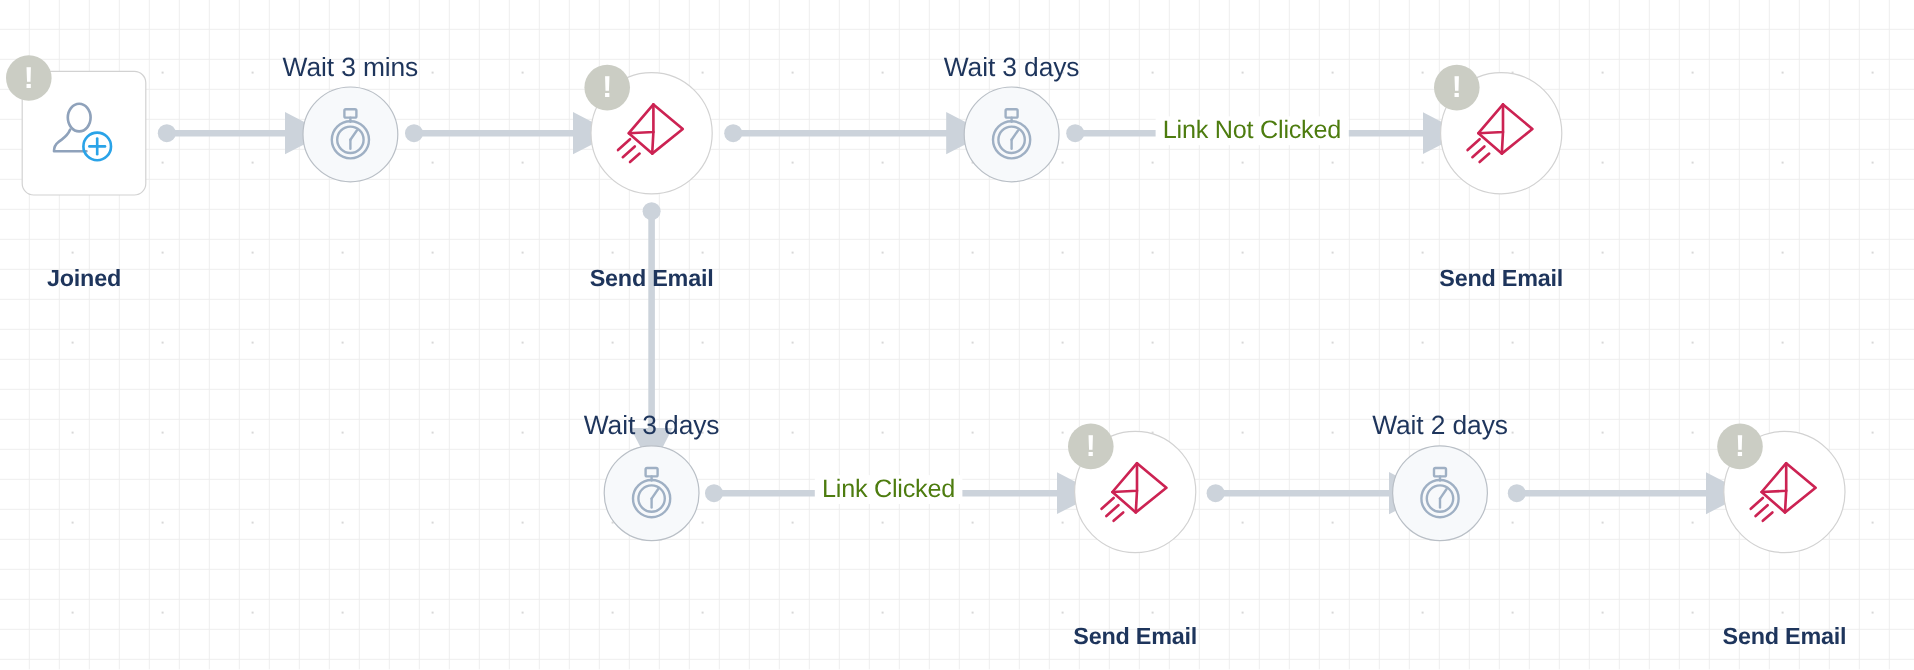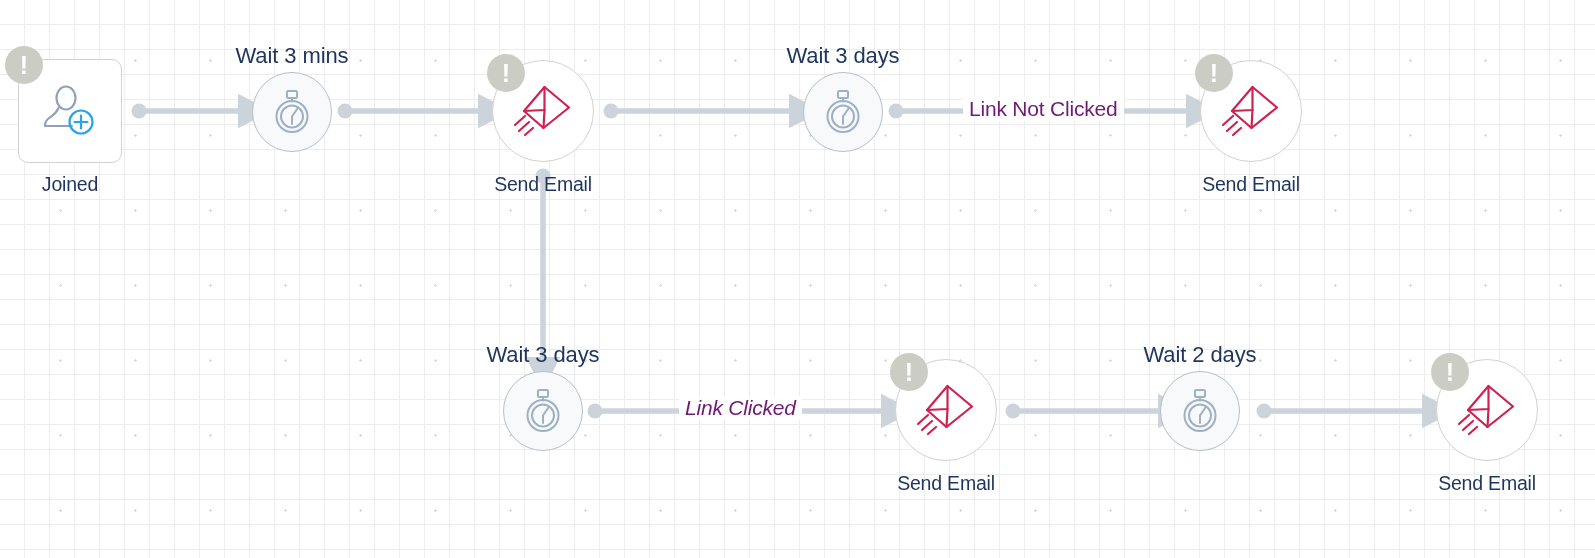--- a/index.html
+++ b/index.html
@@ -96,41 +96,42 @@
     line-height: 1;
     font-family: "Liberation Sans", sans-serif;
   }
 
   .node-title {
     position: absolute;
     left: 50%;
     transform: translateX(-50%);
     white-space: nowrap;
     font-size: 19.5px;
-    font-weight: normal;
+    font-weight: bold;
     color: #1e355c;
     letter-spacing: -0.2px;
+    margin-top: 48px;
   }
 
   .wait-label {
     position: absolute;
     left: 50%;
     transform: translateX(-50%);
     white-space: nowrap;
     font-size: 22px;
     color: #1e355c;
     letter-spacing: -0.1px;
   }
   .wait-label .gap { display: inline-block; width: 6px; }
 
   .edge-label {
     position: absolute;
     white-space: nowrap;
     font-size: 21px;
-    color: #701a75;
+    color: #4d7c0f;
     background: #ffffff;
     padding: 0 6px;
     letter-spacing: -0.2px;
   }
 </style>
 </head>
 <body>
 
 <div id="canvas">
 
@@ -169,21 +170,21 @@
       <circle cx="1013" cy="411" r="7.5" stroke="none"></circle>
       <line x1="1017" y1="411" x2="1163" y2="411" marker-end="url(#arrow)"></line>
 
       <circle cx="1264" cy="411" r="7.5" stroke="none"></circle>
       <line x1="1268" y1="411" x2="1427" y2="411" marker-end="url(#arrow)"></line>
     </g>
   </svg>
 
   <div class="edge-label" style="left:963px; top:97px;">Link Not Clicked</div>
 
-  <div class="edge-label" style="left:679px; top:396px;font-style:italic;">Link Clicked</div>
+  <div class="edge-label" style="left:679px; top:396px;">Link Clicked</div>
 
   <div class="node" style="left:18px; top:59px;">
     <div class="node-shape shape-square">
       <div class="badge">
         <span class="bang">!</span>
       </div>
       <svg width="56" height="54" viewBox="0 0 56 54">
         <g fill="none" stroke="#8fa2bb" stroke-width="2.2" stroke-linecap="round" stroke-linejoin="round">
           <ellipse cx="24" cy="14" rx="9.5" ry="11.5"></ellipse>
           <path d="M16.5 24 C14 30, 11 31, 6.5 34.5 C3.5 36.8, 3 39, 3 42 L30 42"></path>

